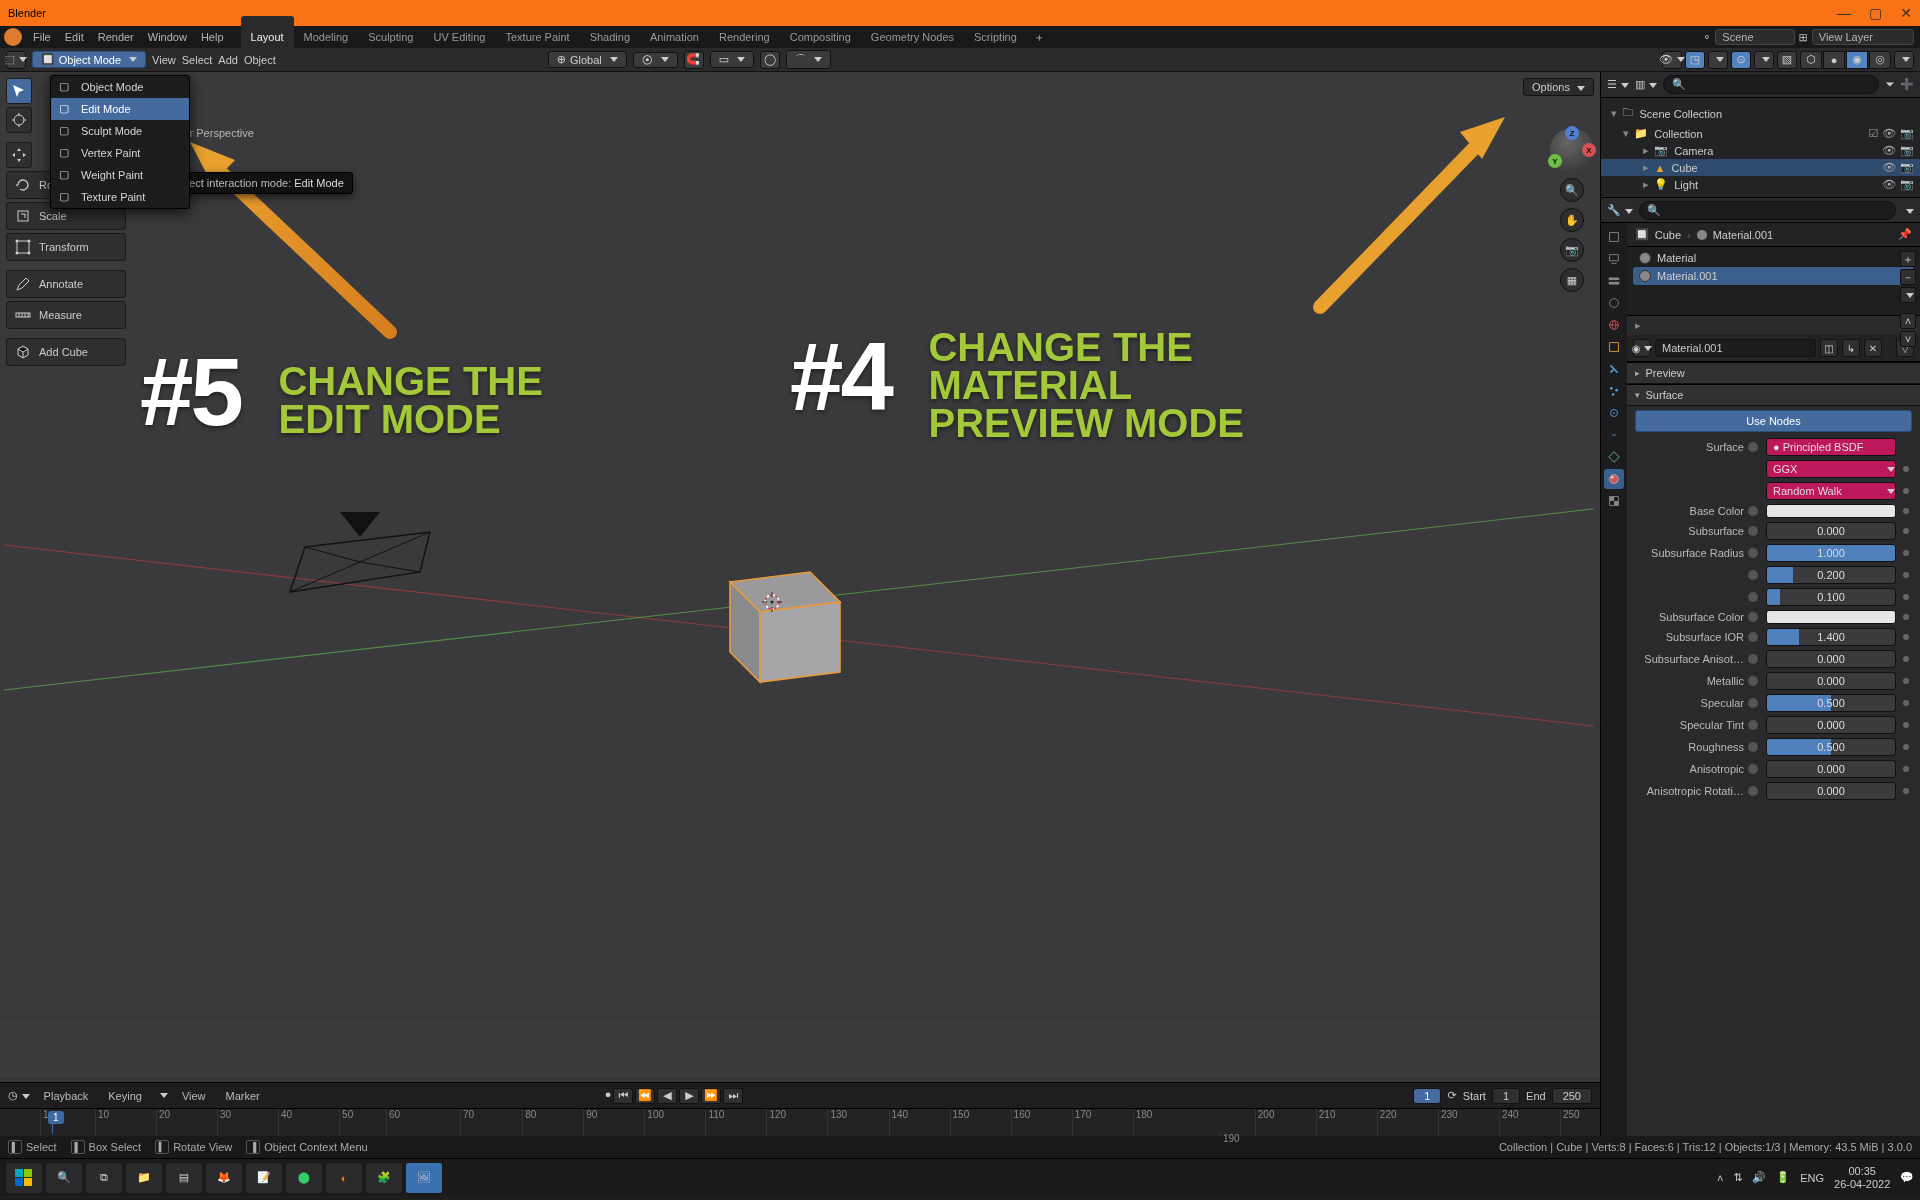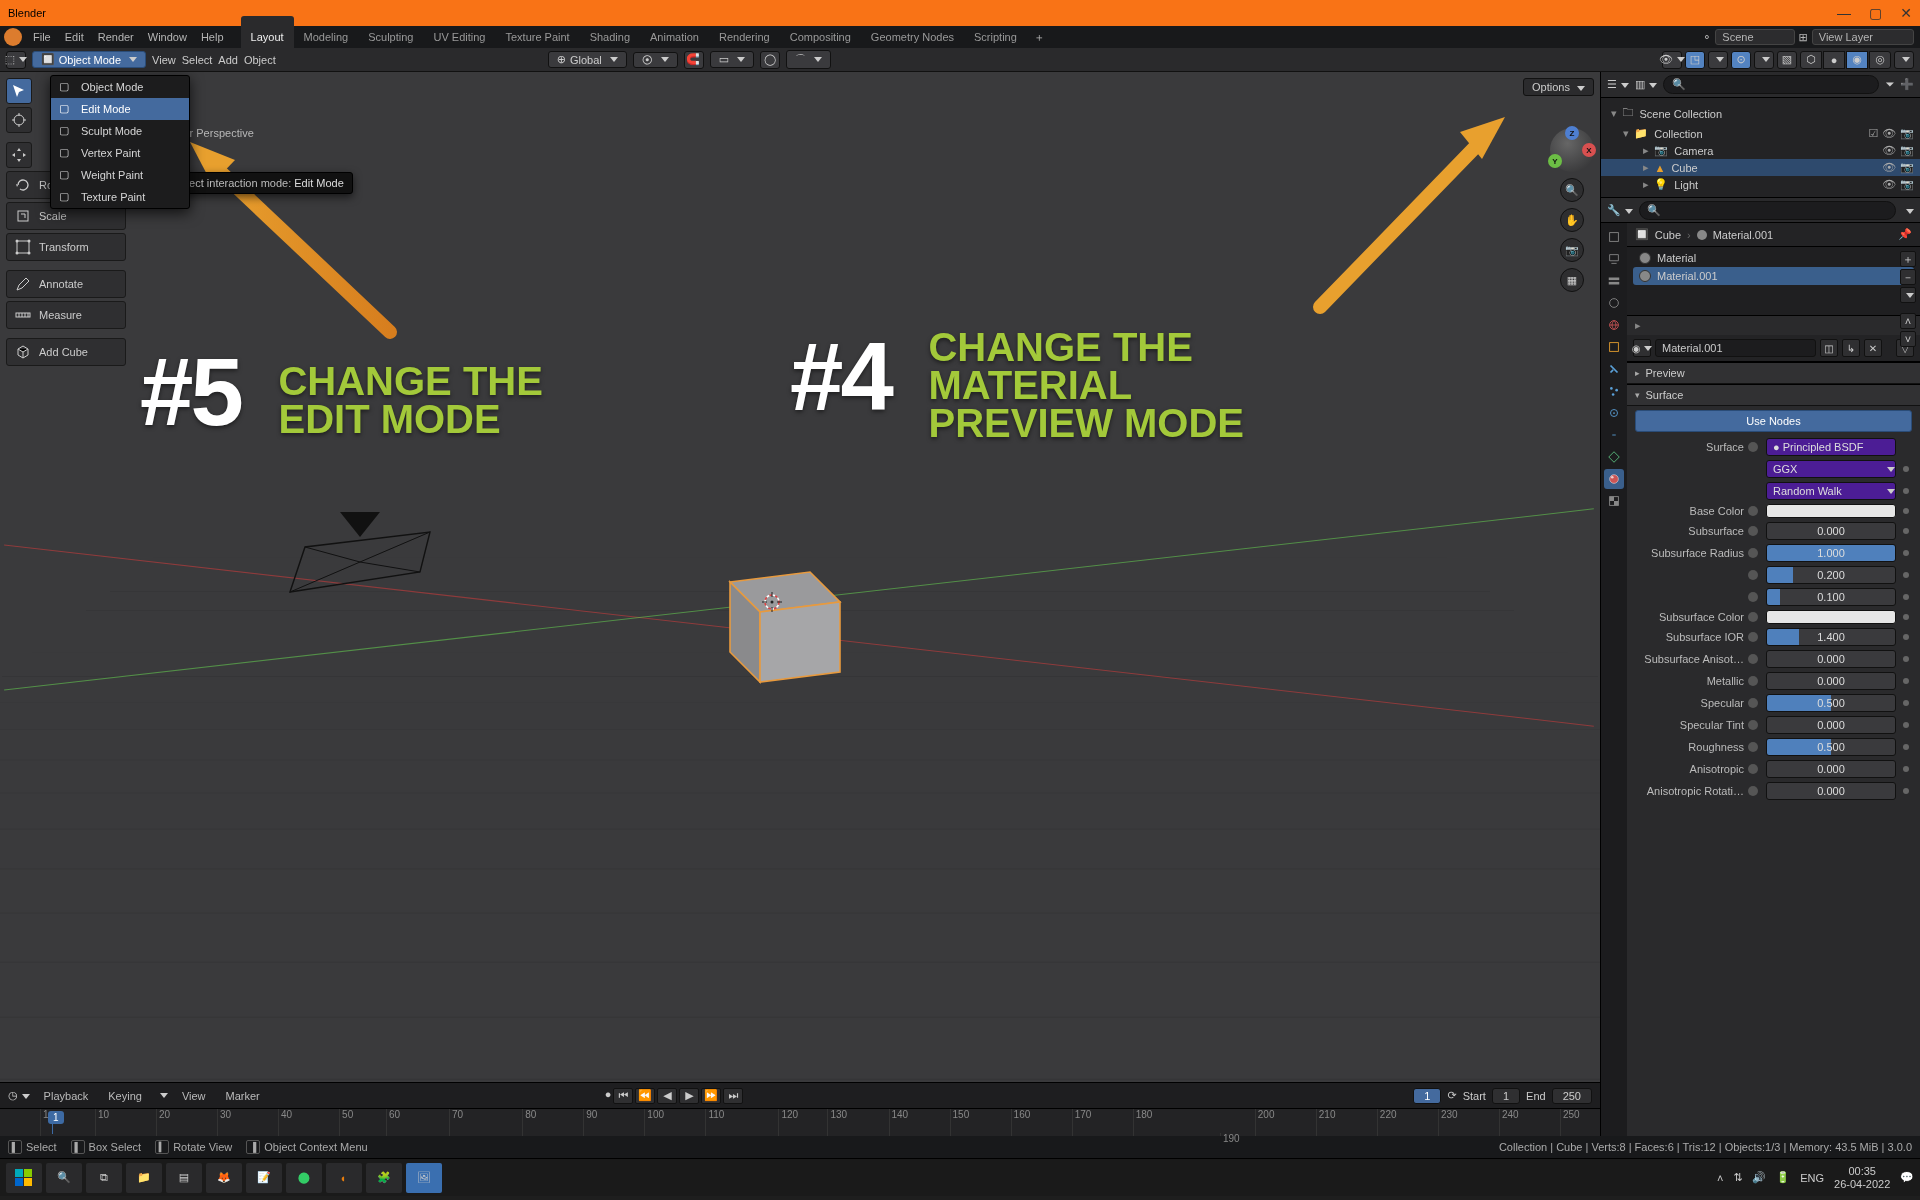--- a/index.html
+++ b/index.html
@@ -131,21 +131,21 @@
 .matname .chip { width:18px; height:18px; background:#2f2f31; border:1px solid #111; border-radius:2px; display:flex; align-items:center; justify-content:center; font-size:10px;}
 
 .panelhdr { display:flex; align-items:center; gap:6px; padding:4px 8px; background:#313133; border-top:1px solid #000; border-bottom:1px solid #111; cursor:pointer; }
 .panelhdr .disc { font-size:9px; color:#aaa; }
 .usenodes { margin:4px 8px; padding:4px; text-align:center; background:#446a9e; color:#fff; border:1px solid #2a4c78; border-radius:3px; }
 
 .proprow { display:grid; grid-template-columns: 1fr 14px 130px 12px; align-items:center; gap:4px; padding:2px 8px; }
 .proprow .lbl { text-align:right; color:#bbb; font-size:11px; white-space:nowrap; overflow:hidden; text-overflow:ellipsis;}
 .proprow .link { width:10px; height:10px; border-radius:50%; background:#555; }
 .proprow .val { background:#3a3a3d; border:1px solid #111; border-radius:3px; padding:2px 0; text-align:center; font-size:11px; color:#ddd; position:relative; }
-.proprow .val.sel { background:#4c1d95; text-align:left; padding-left:6px; }
+.proprow .val.sel { background:#be185d; text-align:left; padding-left:6px; }
 .proprow .valcol { background:#ddd; height:14px; border:1px solid #111; border-radius:3px; }
 .proprow .slider { background: linear-gradient(to right, #4f80bc var(--p,0%), #3a3a3d var(--p,0%)); }
 .proprow .dotend { width:6px; height:6px; border-radius:50%; background:#666; justify-self:center; }
 .proprow.stack { grid-template-columns: 1fr 14px 130px 12px; }
 .proprow.stack .lbl { visibility:hidden; }
 
 
 .taskbar { height:38px; background:#1a1a1a; display:flex; align-items:center; padding:0 6px; gap:4px; border-top:1px solid #000;}
 .taskbar .tb { width:36px; height:30px; background:#2a2a2c; border-radius:2px; display:flex; align-items:center; justify-content:center; }
 .taskbar .right { margin-left:auto; display:flex; align-items:center; gap:10px; color:#ccc; font-size:11px; }
@@ -438,26 +438,26 @@
     </div>
     <div class="timeline-track" id="timeline-track">
       <div class="cursor">1</div>
     <div class="tick" style="left: 40px;">1</div>
         <div class="tick" style="left: 94.9398px;">10</div>
         <div class="tick" style="left: 155.984px;">20</div>
         <div class="tick" style="left: 217.028px;">30</div>
         <div class="tick" style="left: 278.072px;">40</div>
         <div class="tick" style="left: 339.116px;">50</div>
         <div class="tick" style="left: 386px;">60</div>
-        <div class="tick" style="left: 449px;">70</div>
+        <div class="tick" style="left: 460px;">70</div>
         <div class="tick" style="left: 522.249px;">80</div>
         <div class="tick" style="left: 583.293px;">90</div>
         <div class="tick" style="left: 644.337px;">100</div>
         <div class="tick" style="left: 705.382px;">110</div>
-        <div class="tick" style="left: 766.426px; margin-left: 12px;">120</div>
+        <div class="tick" style="left: 766.426px;">120</div>
         <div class="tick" style="left: 827.47px;">130</div>
         <div class="tick" style="left: 888.514px;">140</div>
         <div class="tick" style="left: 949.558px;">150</div>
         <div class="tick" style="left: 1010.6px;">160</div>
         <div class="tick" style="left: 1071.65px;">170</div>
         <div class="tick" style="left: 1132.69px;">180</div>
         <div class="tick" style="left: 1220px; margin-top: 24px;">190</div>
         <div class="tick" style="left: 1254.78px;">200</div>
         <div class="tick" style="left: 1315.82px;">210</div>
         <div class="tick" style="left: 1376.87px;">220</div>

